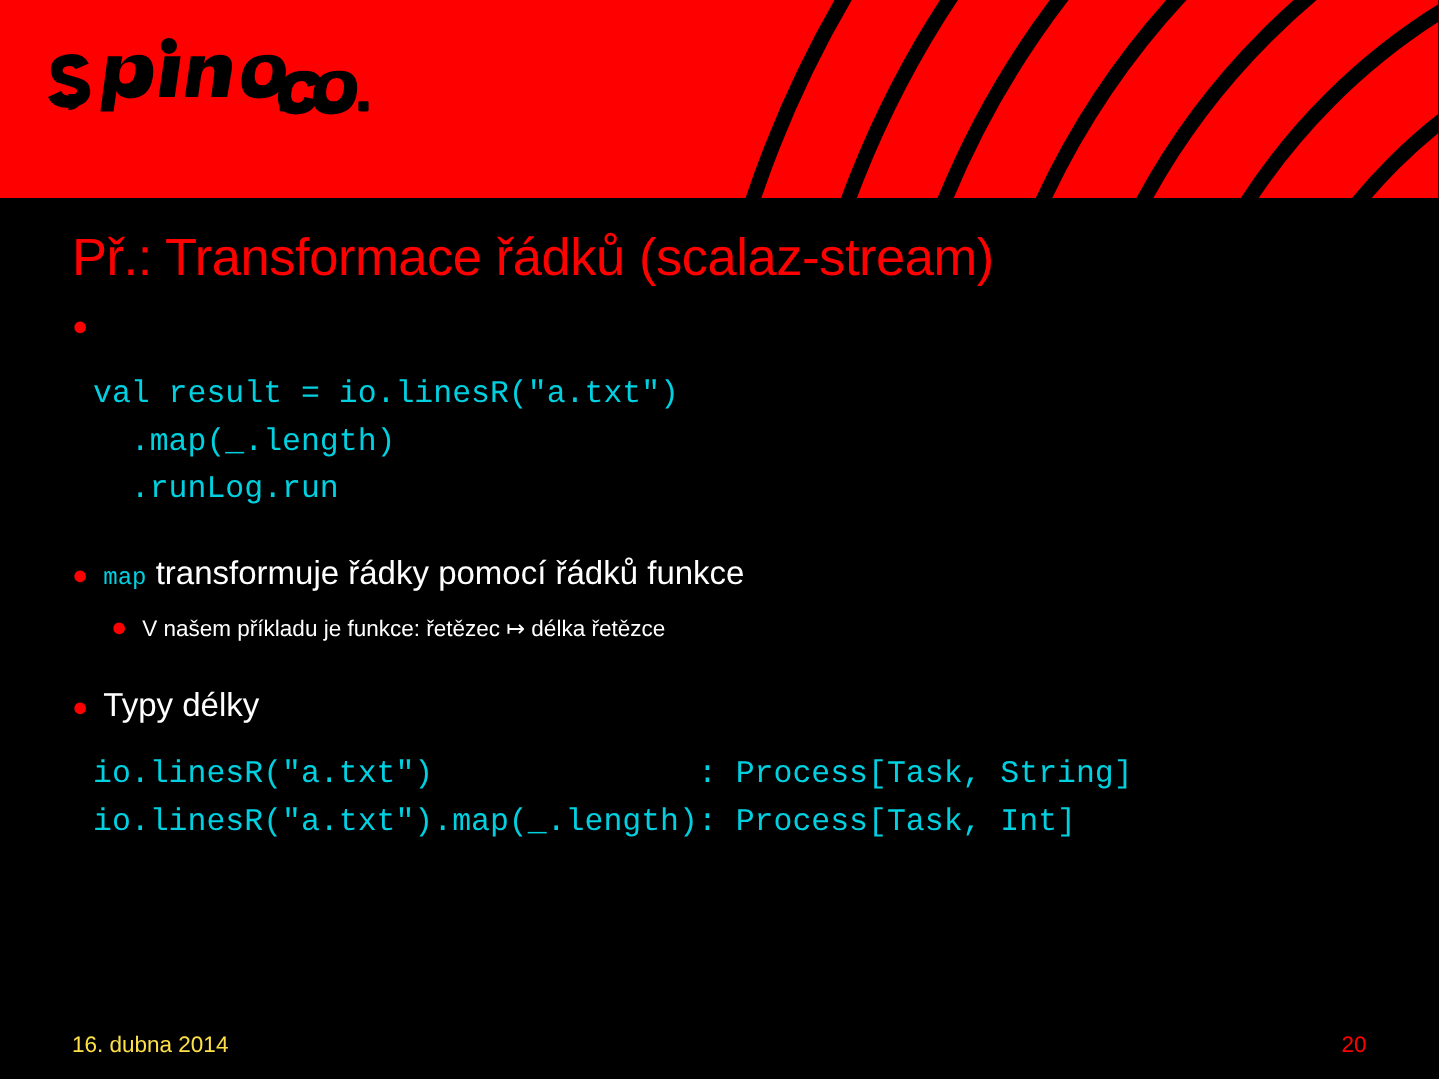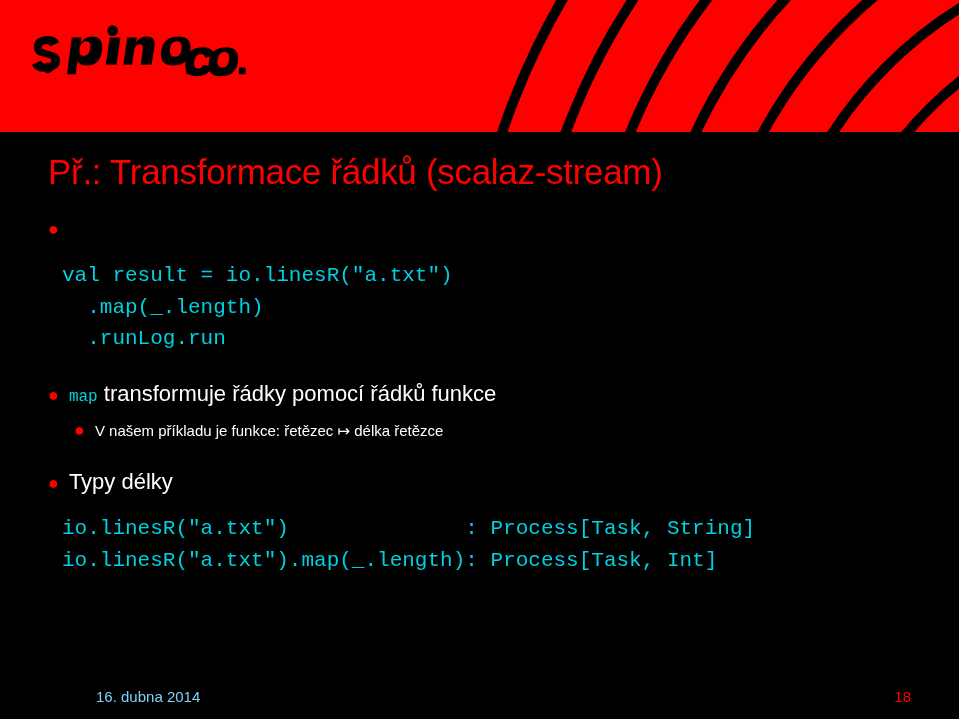--- a/index.html
+++ b/index.html
@@ -41,21 +41,21 @@
 }
 .logo svg { height: 100%; width: auto; }
 .content {
   padding: 20px 48px 0 48px;
   color: #fff;
 }
 .title {
   font-size: 35px;
   font-weight: normal;
   color: #ff0000;
-  margin-bottom: 28px;
+  margin-bottom: 16px;
   letter-spacing: -0.3px;
 }
 .zadani-row { margin-bottom: 22px; }
 .bullet-row {
   display: flex;
   align-items: baseline;
   gap: 10px;
 }
 .bullet { color: #ff0000; font-size: 18px; line-height: 1; }
 .zadani-text { color: #ff0000; font-size: 23px; }
@@ -90,21 +90,21 @@
 }
 .footer {
   position: absolute;
   bottom: 14px;
   left: 48px;
   right: 48px;
   display: flex;
   justify-content: space-between;
   align-items: baseline;
 }
-.date { color: #7dd3fc; font-size: 15px; margin-left: 48px; }
+.date { color: #fde047; font-size: 15px; }
 .page { color: #ff0000; font-size: 15px; }
 </style>
 </head>
 <body>
 
 <div class="header">
   <div class="rings">
     <div class="ring" style="width:1440px;height:1440px"></div>
     <div class="ring" style="width:1320px;height:1320px"></div>
     <div class="ring" style="width:1200px;height:1200px"></div>
@@ -168,14 +168,14 @@
       </div>
     </li>
   </ul>
 
   <div class="types-block">io.linesR("a.txt")              : Process[Task, String]
 io.linesR("a.txt").map(_.length): Process[Task, Int]</div>
 </div>
 
 <div class="footer">
   <span class="date">16. dubna 2014</span>
-  <span class="page">18</span>
+  <span class="page">20</span>
 </div>
 
 </body></html>

